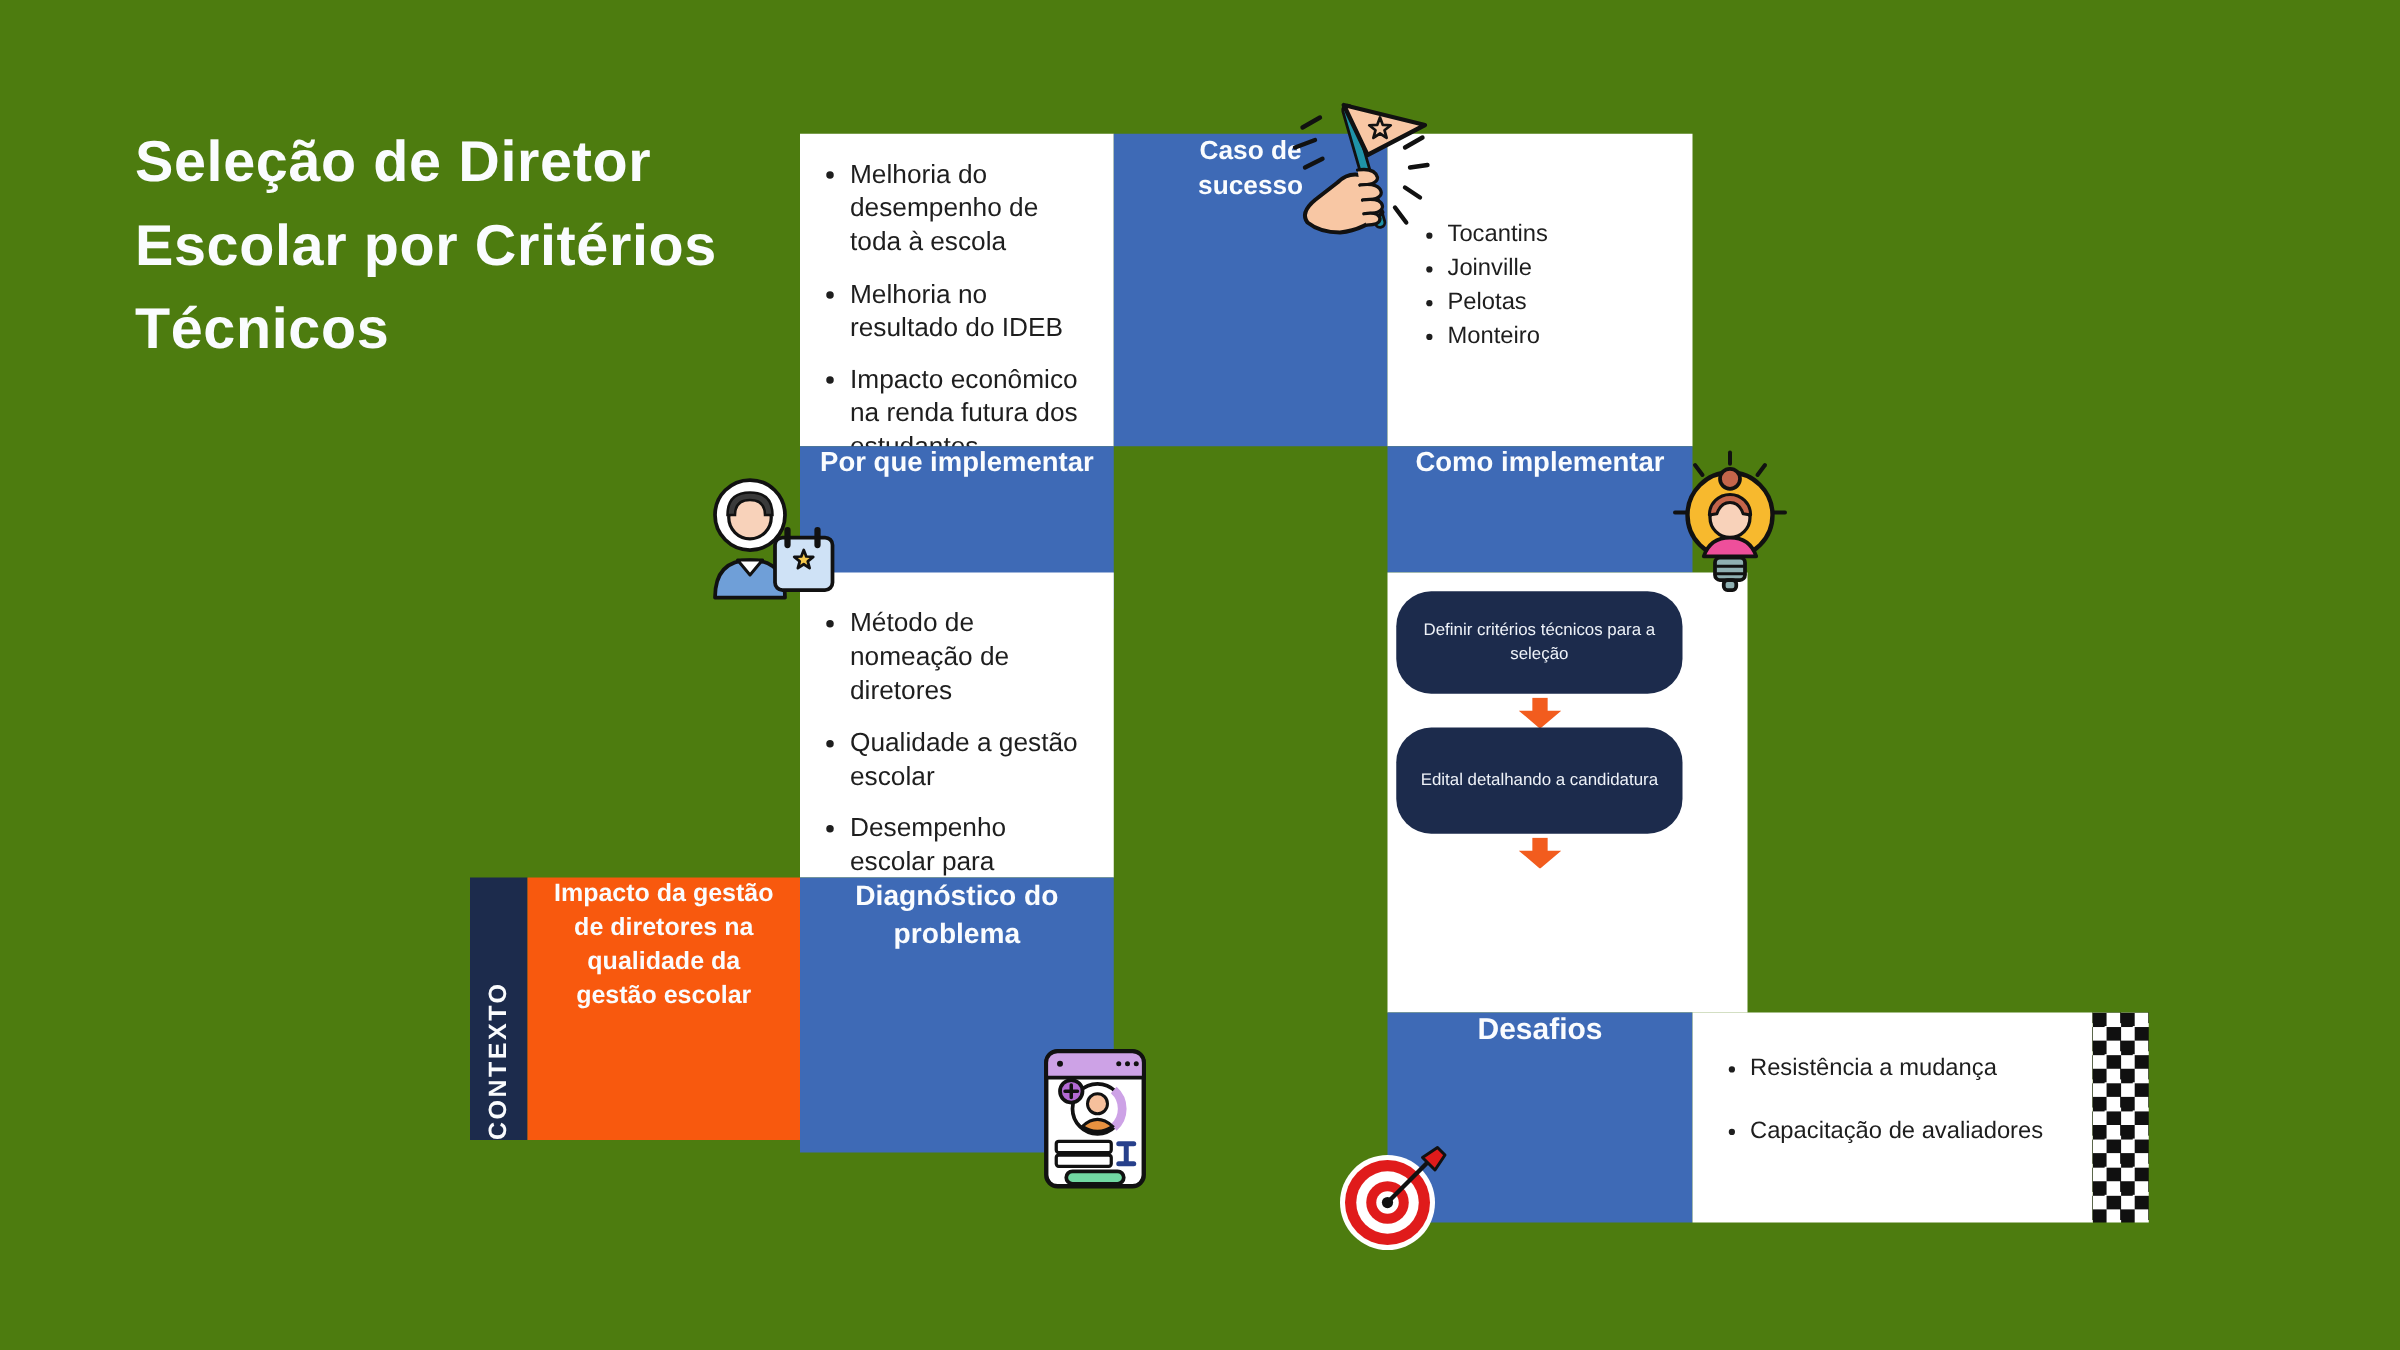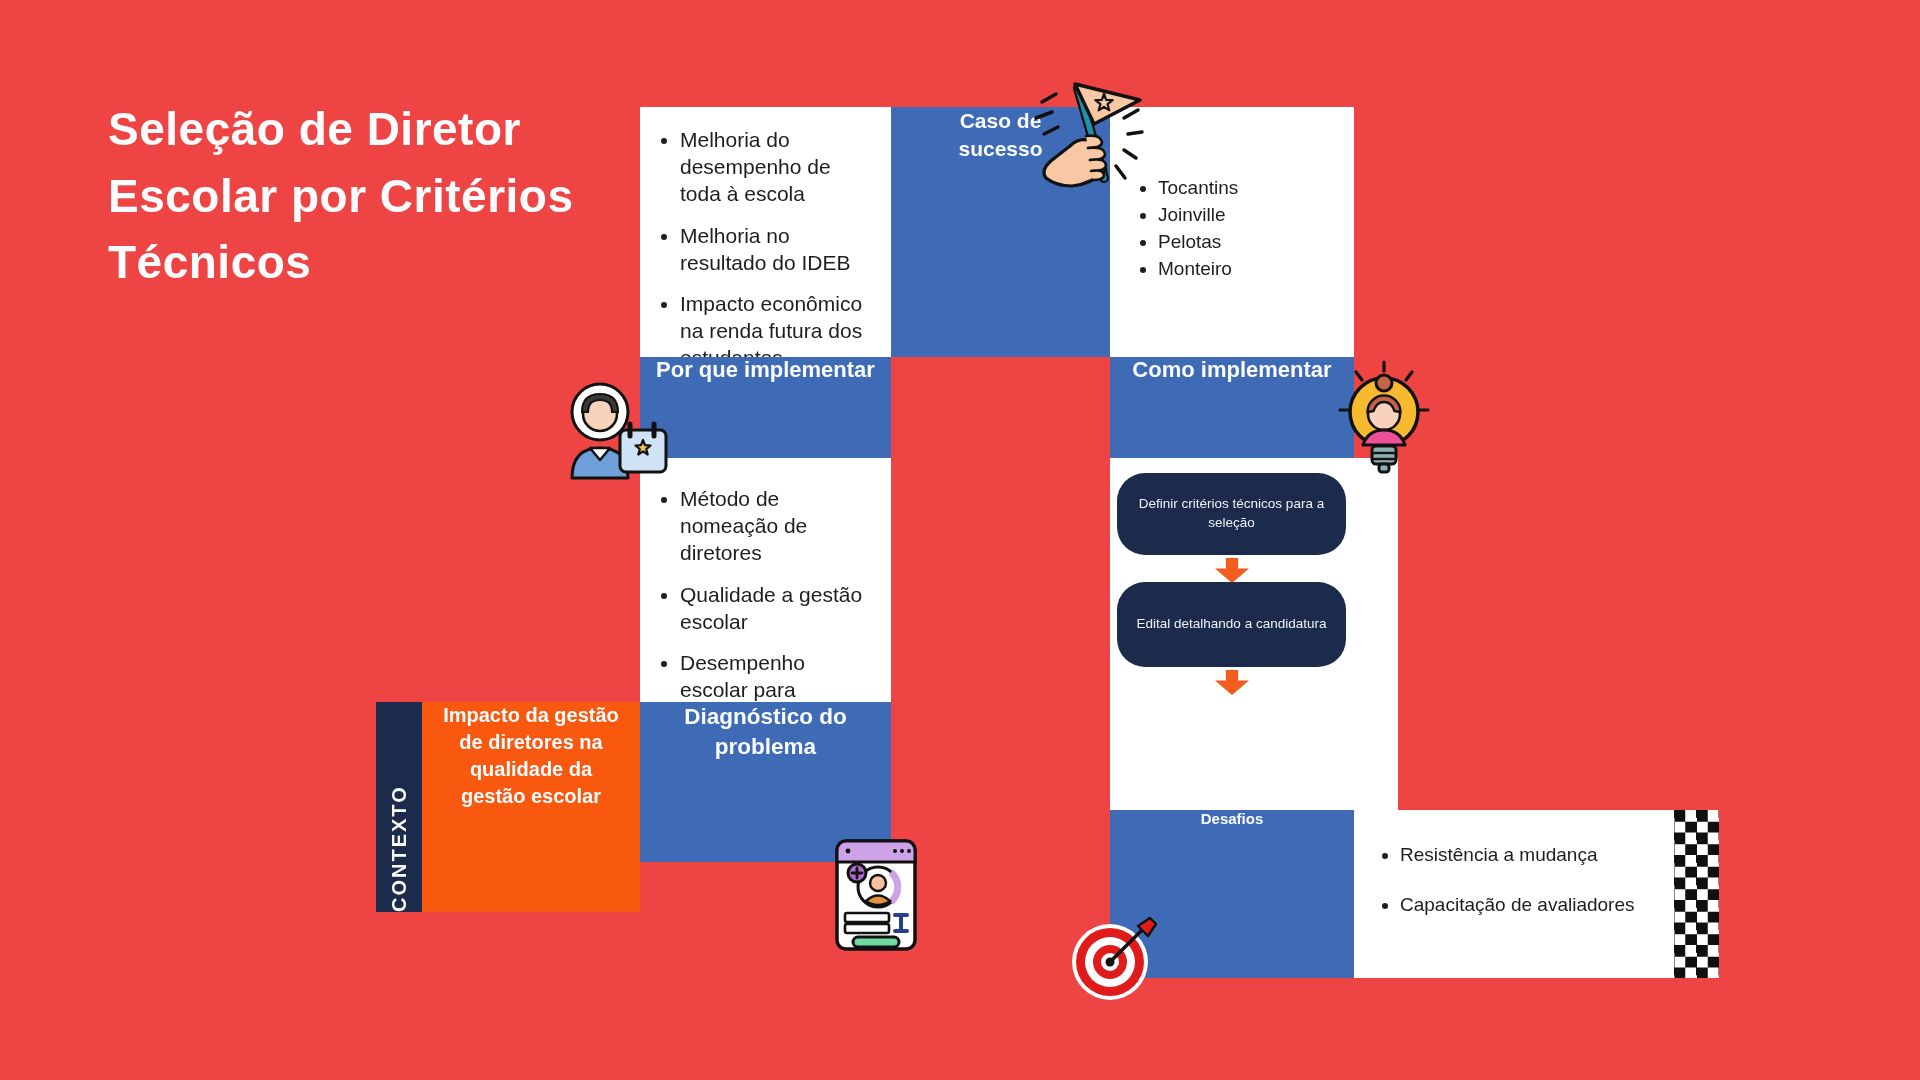--- a/index.html
+++ b/index.html
@@ -1,18 +1,18 @@
 <!DOCTYPE html>
 <html><head>
 <meta charset="utf-8">
 <style>
   html,body { margin:0; padding:0; background:#1a2538; }
   .stage {
     position:relative; width:1920px; height:1080px; overflow:hidden;
-    background:#ef4444;
+    background:#4d7c0f;
     font-family:"Liberation Sans","DejaVu Sans",sans-serif;
   }
   .abs { position:absolute; }
   .box { position:absolute; }
   .white { background:#ffffff; }
   .blue  { background:#3e6ab6; }
   .navy  { background:#1c2b4c; }
   .center { display:flex; justify-content:center; }
 
   .title {
@@ -113,26 +113,26 @@
   </div>
 
   <div class="box navy center" style="left:376px; top:702px; width:46px; height:210px;">
     <div class="contexto-text">CONTEXTO</div>
   </div>
 
   <div class="box center" style="left:422px; top:702px; width:218px; height:210px; background:#f8590e;">
     <div class="blue-label" style="font-size:20px; line-height:1.35; padding:0 16px;">Impacto da gestão de diretores na qualidade da gestão escolar</div>
   </div>
 
-  <div class="box blue center" style="left:640px; top:702px; width:251px; height:160px;">
+  <div class="box blue center" style="left:640px; top:702px; width:251px; height:220px;">
     <div class="blue-label" style="font-size:22.5px; width:200px; line-height:1.35;">Diagnóstico do problema</div>
   </div>
 
   <div class="box blue center" style="left:1110px; top:810px; width:244px; height:168px;">
-    <div class="blue-label" style="font-size:15px;">Desafios</div>
+    <div class="blue-label" style="font-size:24px;">Desafios</div>
   </div>
 
   <div class="box white" style="left:1354px; top:810px; width:320px; height:168px;">
     <ul class="blist challenge-list">
       <li>Resistência a mudança</li>
       <li>Capacitação de avaliadores</li>
     </ul>
   </div>
 
   <div class="checker"></div>

